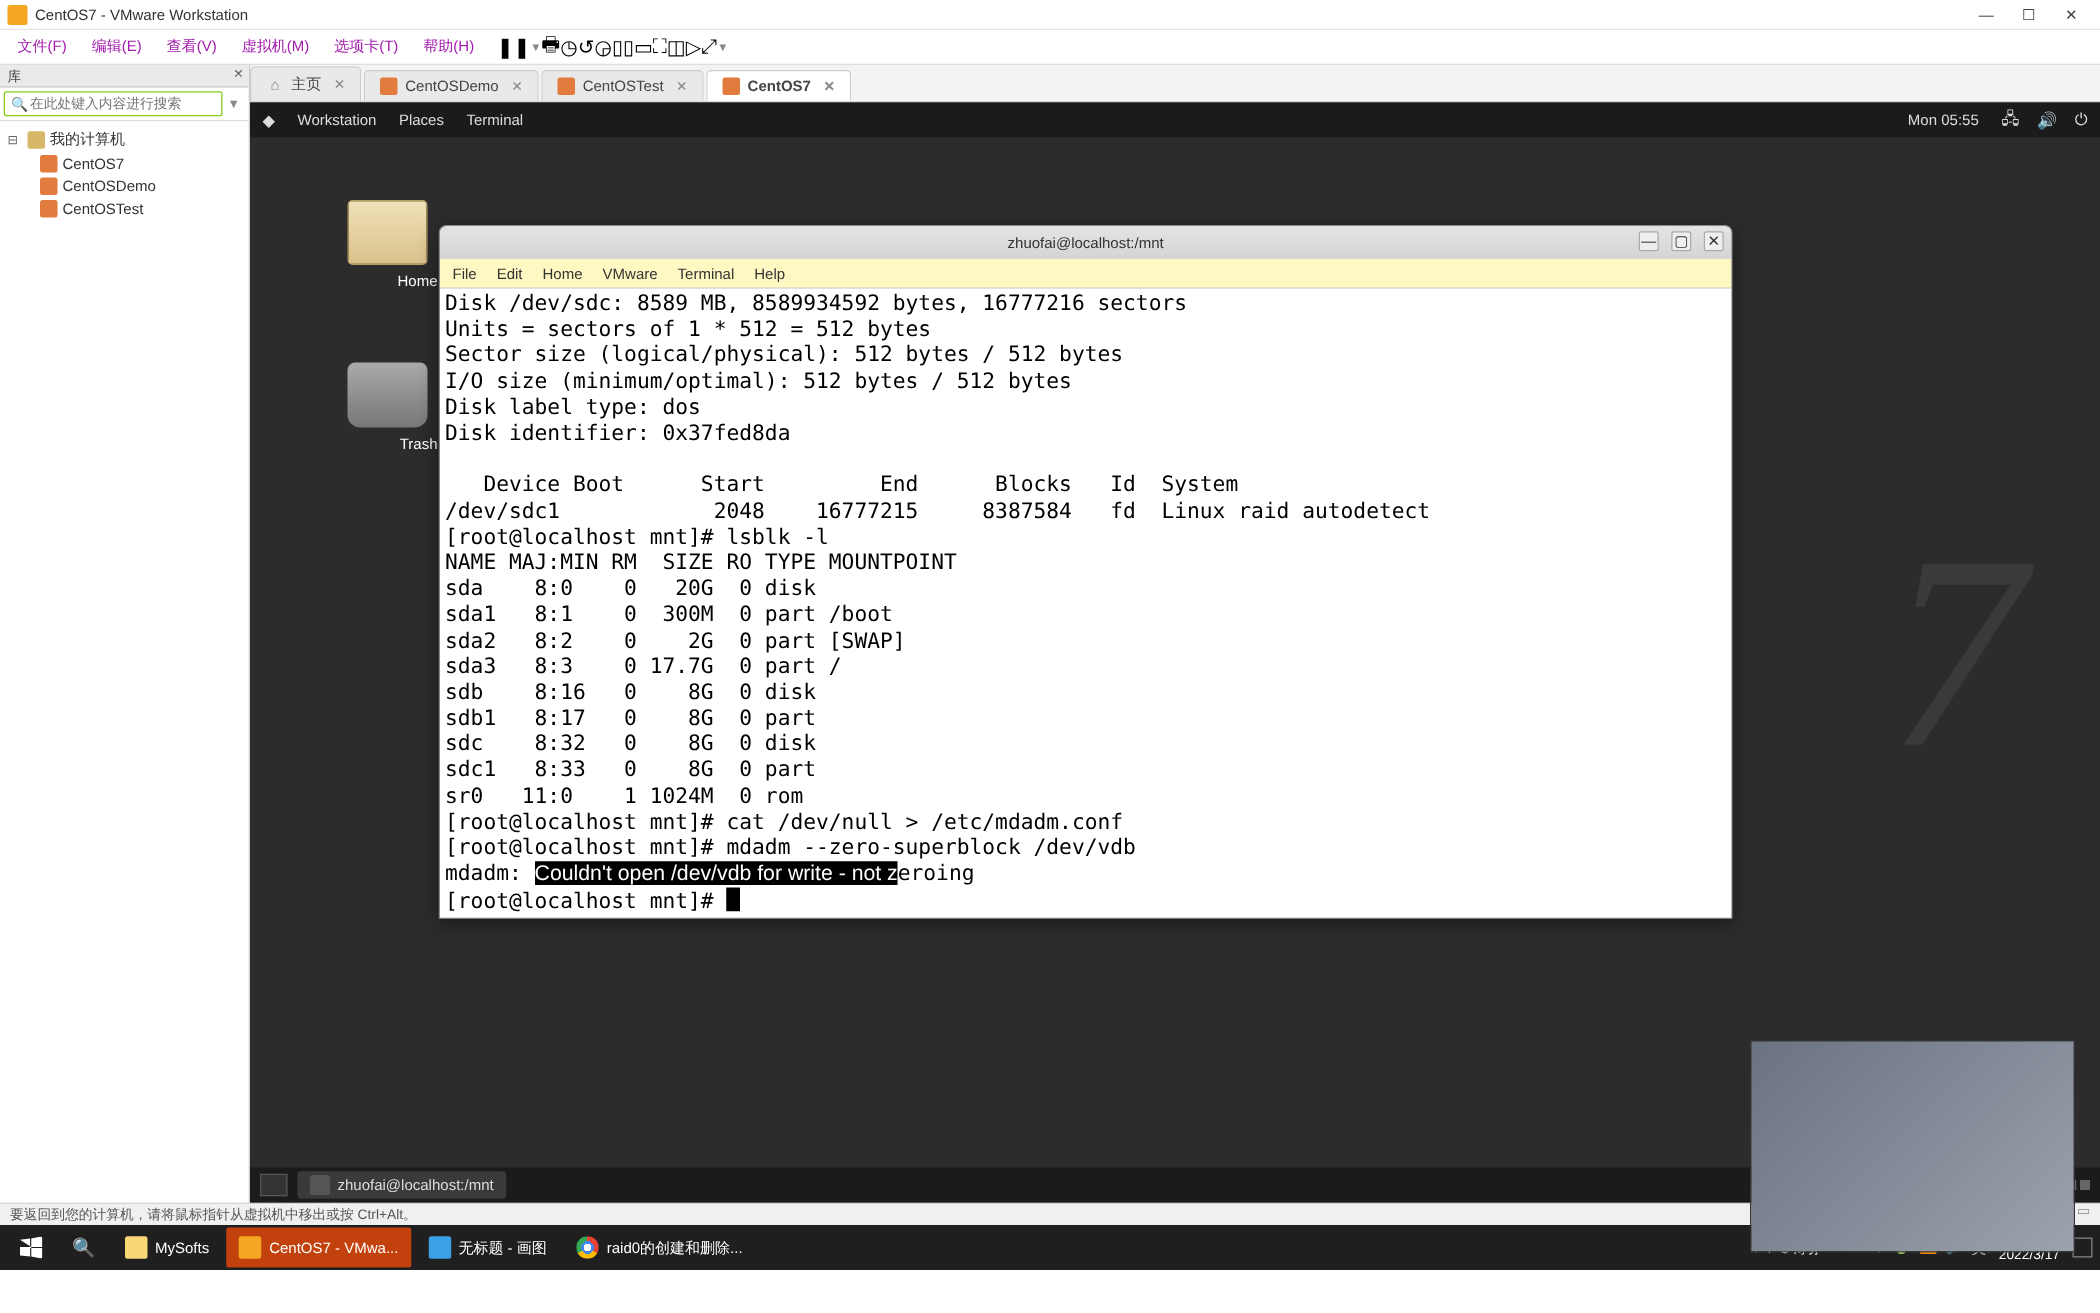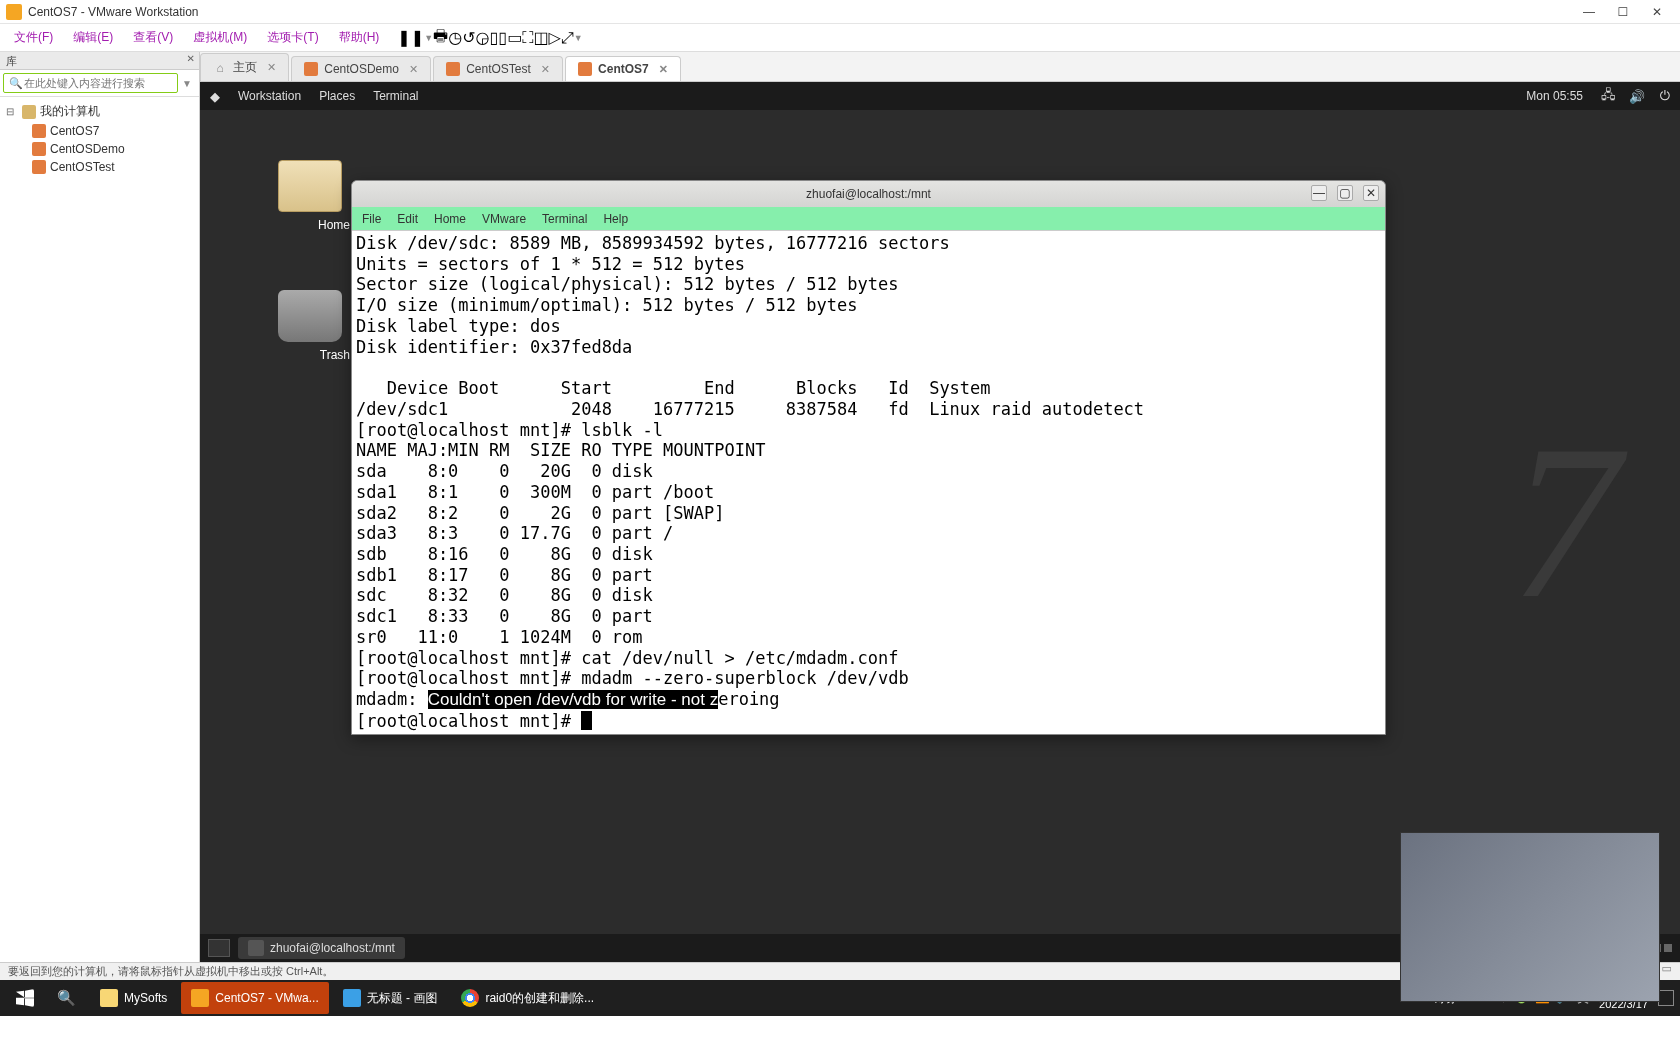--- a/index.html
+++ b/index.html
@@ -38,21 +38,21 @@
 .desktop .big7 { position: absolute; right: 60px; top: 50%; transform: translateY(-50%); font-size: 220px; color: #3a3a3a; font-weight: 200; font-style: italic; font-family: Georgia, serif; }
 .desk-icon { position: absolute; width: 80px; text-align: right; }
 .desk-icon .folder { width: 64px; height: 52px; margin: 0 auto 6px; border-radius: 4px; }
 .desk-icon .folder.home { background: linear-gradient(#f0e0b8, #d9c28a); border: 1px solid #b89d62; }
 .desk-icon .folder.trash { background: linear-gradient(#aaa, #777); border-radius: 6px 6px 10px 10px; }
 .desk-icon .label { color: #fff; font-size: 12px; }
 .term-window { position: absolute; left: 151px; top: 70px; width: 1035px; background: #e8e8e6; border: 1px solid #888; border-radius: 6px 6px 0 0; box-shadow: 0 4px 16px rgba(0,0,0,.4); }
 .term-title { height: 26px; background: linear-gradient(#e4e4e2, #d4d4d2); display: flex; align-items: center; justify-content: center; font-size: 12px; color: #333; position: relative; border-radius: 6px 6px 0 0; }
 .term-title .ctrls { position: absolute; right: 6px; top: 4px; display: flex; gap: 10px; }
 .term-title .ctrls span { width: 16px; height: 16px; display: flex; align-items: center; justify-content: center; font-size: 12px; color: #333; border: 1px solid #aaa; border-radius: 2px; background: #eee; }
-.term-menu { height: 24px; display: flex; align-items: center; gap: 16px; padding: 0 10px; font-size: 12px; color: #333; border-bottom: 1px solid #ccc; background: #86efac; }
+.term-menu { height: 24px; display: flex; align-items: center; gap: 16px; padding: 0 10px; font-size: 12px; color: #333; border-bottom: 1px solid #ccc; background: #fef9c3; }
 .term-body { background: #fff; color: #000; font-family: "DejaVu Sans Mono", Consolas, monospace; font-size: 17px; line-height: 1.22; padding: 2px 4px; white-space: pre; position: relative; }
 .term-body .hl { background: #000; color: #fff; }
 .term-body .cursor { display: inline-block; width: 11px; height: 19px; background: #000; vertical-align: -3px; }
 .gnome-bottom { position: absolute; left: 0; right: 0; bottom: 0; height: 28px; background: #1b1b1b; display: flex; align-items: center; padding: 0 8px; gap: 8px; }
 .gnome-bottom .task { display: flex; align-items: center; gap: 6px; background: #3a3a3a; padding: 3px 10px; border-radius: 3px; color: #ddd; font-size: 12px; }
 .gnome-bottom .task .ticon { width: 16px; height: 16px; background: #555; border-radius: 2px; }
 .gnome-bottom .sq { width: 22px; height: 18px; background: #333; border: 1px solid #555; }
 .gnome-bottom .ws { margin-left: auto; display: flex; gap: 3px; }
 .gnome-bottom .ws span { width: 8px; height: 8px; background: #666; }
 .statusbar { height: 18px; background: #f0f0f0; font-size: 11px; color: #555; display: flex; align-items: center; padding: 0 8px; border-top: 1px solid #ccc; }

